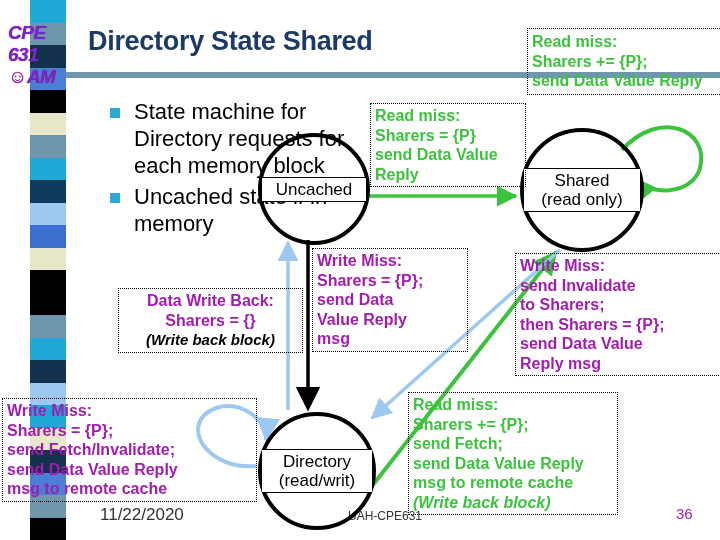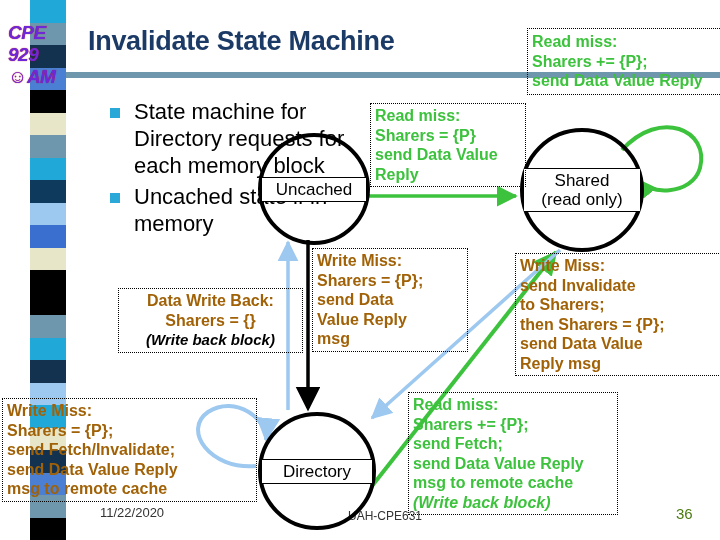--- a/index.html
+++ b/index.html
@@ -39,36 +39,36 @@
      background:#fff;border-top:1px solid #000;border-bottom:1px solid #000;
      width:122%;padding:2px 0;}
   #state-uncached{left:258px;top:133px;width:104px;height:104px;}
   #state-uncached .state-label{width:128%;}
   #state-shared{left:520px;top:128px;width:116px;height:116px;}
   #state-exclusive{left:258px;top:412px;width:110px;height:110px;}
 
   
   .tb{position:absolute;border:1px dotted #000;z-index:7;line-height:19.5px;}
   .green{color:#3cc23c;font-weight:bold;font-size:16px;}
-  .lblue{color:#a16207;font-weight:bold;font-size:16px;}
+  .lblue{color:#a21caf;font-weight:bold;font-size:16px;}
   .ital{font-style:italic;}
   .blk-ital{color:#000;font-style:italic;font-weight:bold;font-size:15px;}
 
   #tb-readmiss-top{left:527px;top:28px;width:193px;padding:3px 4px;}
   #tb-readmiss-mid{left:370px;top:103px;width:146px;padding:2px 4px;}
   #tb-writemiss-mid{left:312px;top:248px;width:146px;padding:2px 4px;}
   #tb-writemiss-right{left:515px;top:253px;width:200px;padding:2px 4px;}
   #tb-datawb{left:118px;top:288px;width:175px;padding:2px 4px;text-align:center;}
   #tb-writemiss-left{left:2px;top:398px;width:245px;padding:2px 4px;}
   #tb-readmiss-bot{left:408px;top:392px;width:200px;padding:2px 4px;}
 
   
-  #footer-date{position:absolute;left:100px;top:505px;font-size:13px;color:#333;}
+  #footer-date{position:absolute;left:100px;top:505px;font-size:17px;color:#333;}
   #footer-center{position:absolute;left:348px;top:509px;font-size:12px;color:#333;}
-  #footer-page{position:absolute;left:676px;top:505px;font-size:15px;color:#4d7c0f;}
+  #footer-page{position:absolute;left:676px;top:505px;font-size:15px;color:#a21caf;}
 </style>
 </head>
 <body>
 
 <div class="slide">
 
   <div id="color-band">
       <div style="top: 0px; height: 23.1px; background: rgb(31, 168, 216);"></div>
       <div style="top: 22.5px; height: 23.1px; background: rgb(110, 150, 173);"></div>
       <div style="top: 45px; height: 23.1px; background: rgb(18, 50, 79);"></div>
@@ -90,25 +90,25 @@
       <div style="top: 405px; height: 23.1px; background: rgb(31, 168, 216);"></div>
       <div style="top: 427.5px; height: 23.1px; background: rgb(232, 230, 200);"></div>
       <div style="top: 450px; height: 23.1px; background: rgb(18, 50, 79);"></div>
       <div style="top: 472.5px; height: 23.1px; background: rgb(74, 127, 212);"></div>
       <div style="top: 495px; height: 23.1px; background: rgb(110, 150, 173);"></div>
       <div style="top: 517.5px; height: 23.1px; background: rgb(0, 0, 0);"></div>
     </div>
 
   <div id="logo">
     <div>CPE</div>
-    <div>929</div>
+    <div>631</div>
     <div>☺AM</div>
   </div>
 
-  <div id="title">Invalidate State Machine</div>
+  <div id="title">Directory State Shared</div>
   <div id="title-rule"></div>
 
   <div id="bullets">
     <div class="bullet">
       <span class="sq"></span>
       <span>State machine for Directory requests for each memory block</span>
     </div>
     <div class="bullet">
       <span class="sq"></span>
       <span>Uncached state if in memory</span>
@@ -152,20 +152,21 @@
   <div class="state" id="state-shared">
     <div class="state-label">
       <div>Shared</div>
       <div>(read only)</div>
     </div>
   </div>
 
   <div class="state" id="state-exclusive">
     <div class="state-label">
       <div>Directory</div>
+      <div>(read/writ)</div>
     </div>
   </div>
 
   <div class="tb green" id="tb-readmiss-top">
     <span style="white-space:pre-line">Read miss:
 Sharers += {P};
 send Data Value Reply</span>
   </div>
 
   <div class="tb green" id="tb-readmiss-mid">

